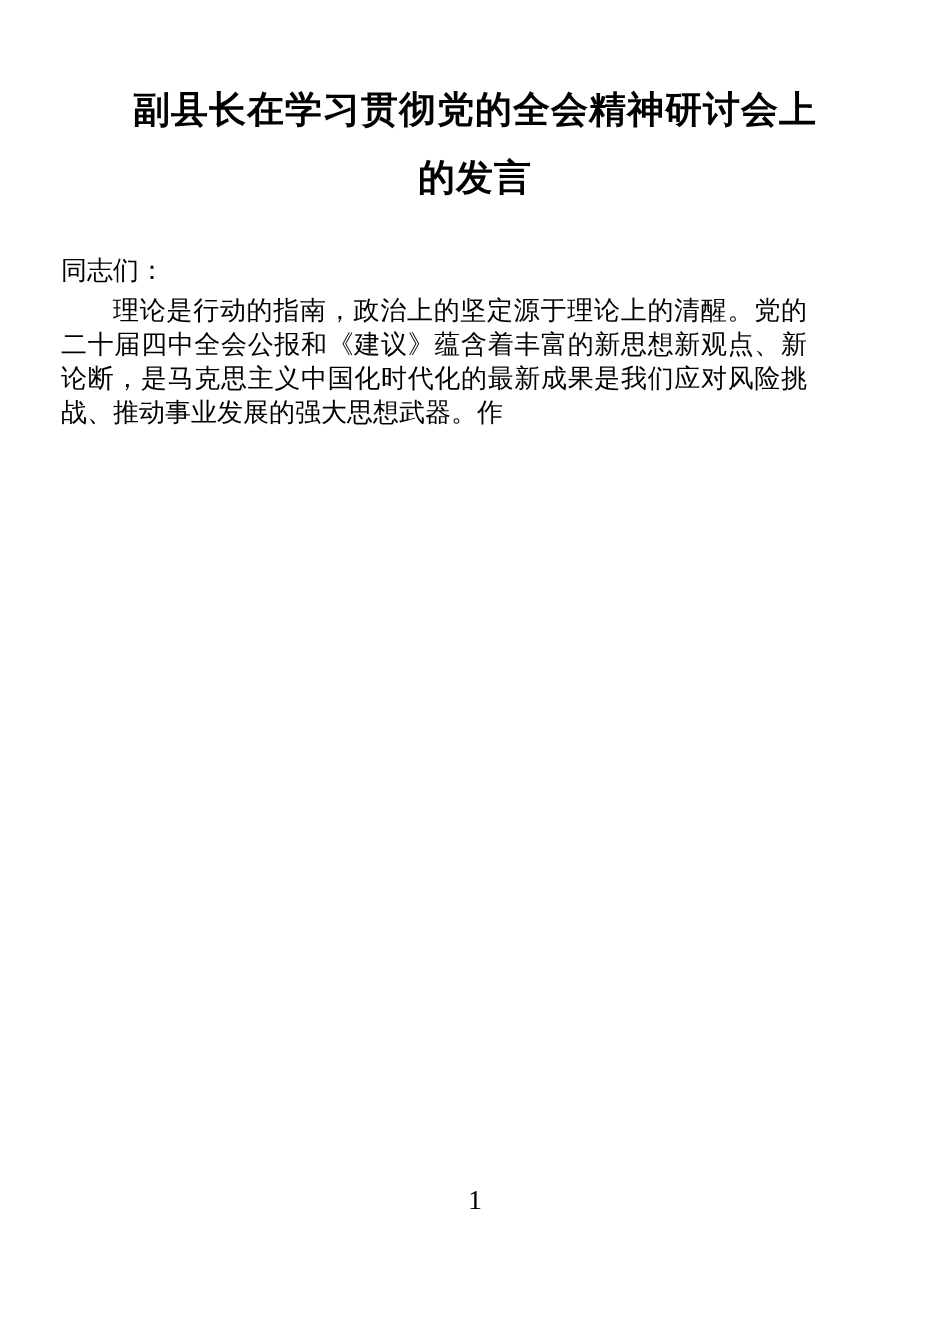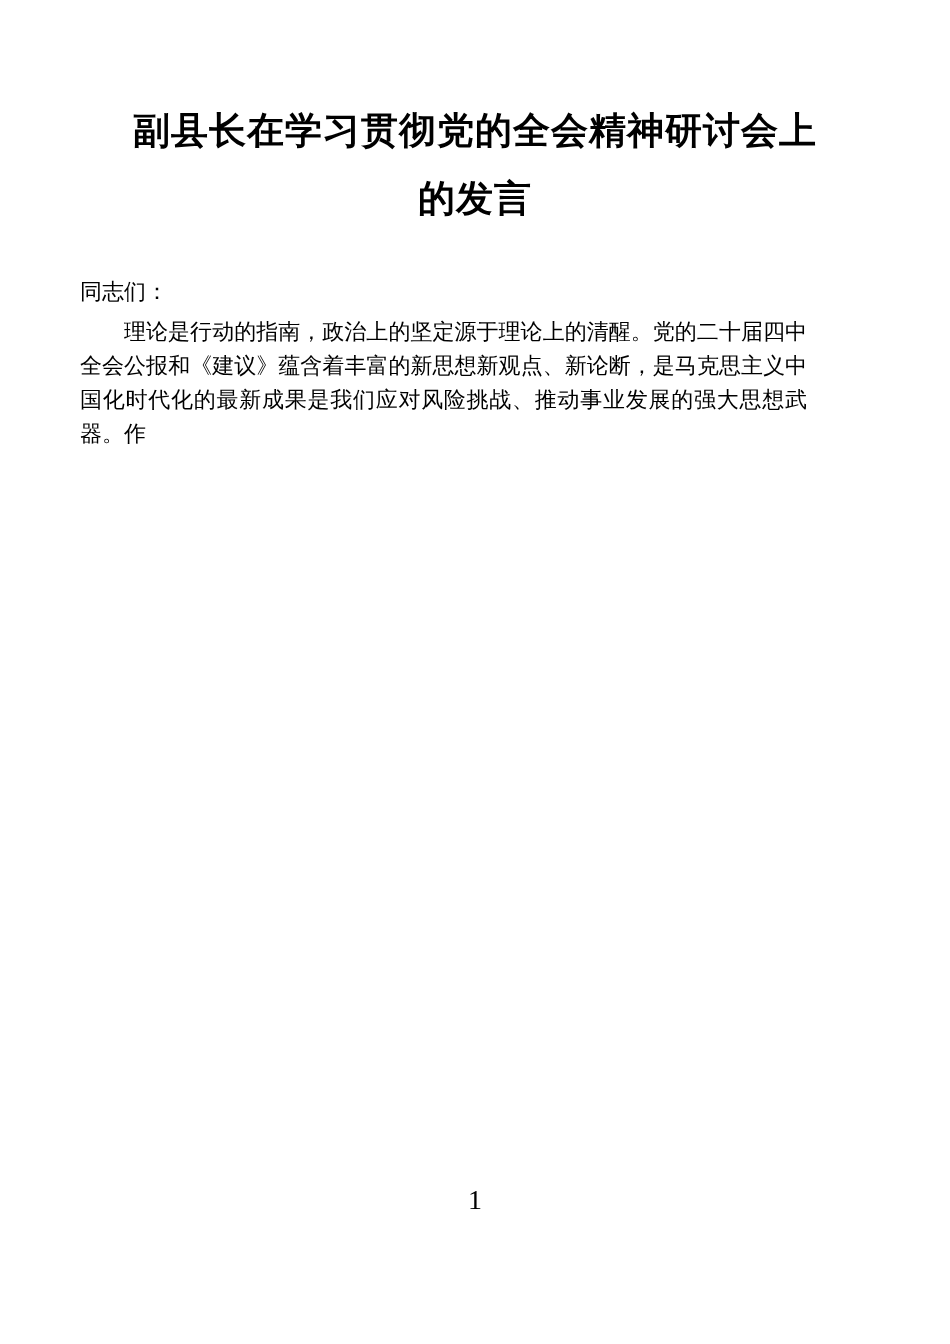--- a/index.html
+++ b/index.html
@@ -10,31 +10,31 @@
   .page {
     position: relative;
     width: 950px;
     height: 1344px;
     background: #ffffff;
     overflow: hidden;
     color: #000000;
     font-family: "Liberation Sans", sans-serif;
   }
   .doc-title {
-    padding-top: 97px;
+    padding-top: 76px;
     text-align: center;
     font-size: 37px;
     line-height: 68px;
     font-weight: 700;
     letter-spacing: 1px;
     font-family: "Liberation Sans", sans-serif;
   }
   .doc-body {
-    margin: 42px 143px 0 80px;
-    font-size: 22px;
+    margin: 42px 143px 0 61px;
+    font-size: 26px;
     line-height: 34px;
     
     font-family: "Liberation Serif", sans-serif;
   }
   .para {
     margin: 0 0 6px 0;
     text-align: justify;
     text-justify: inter-character;
     word-break: break-all;
   }

